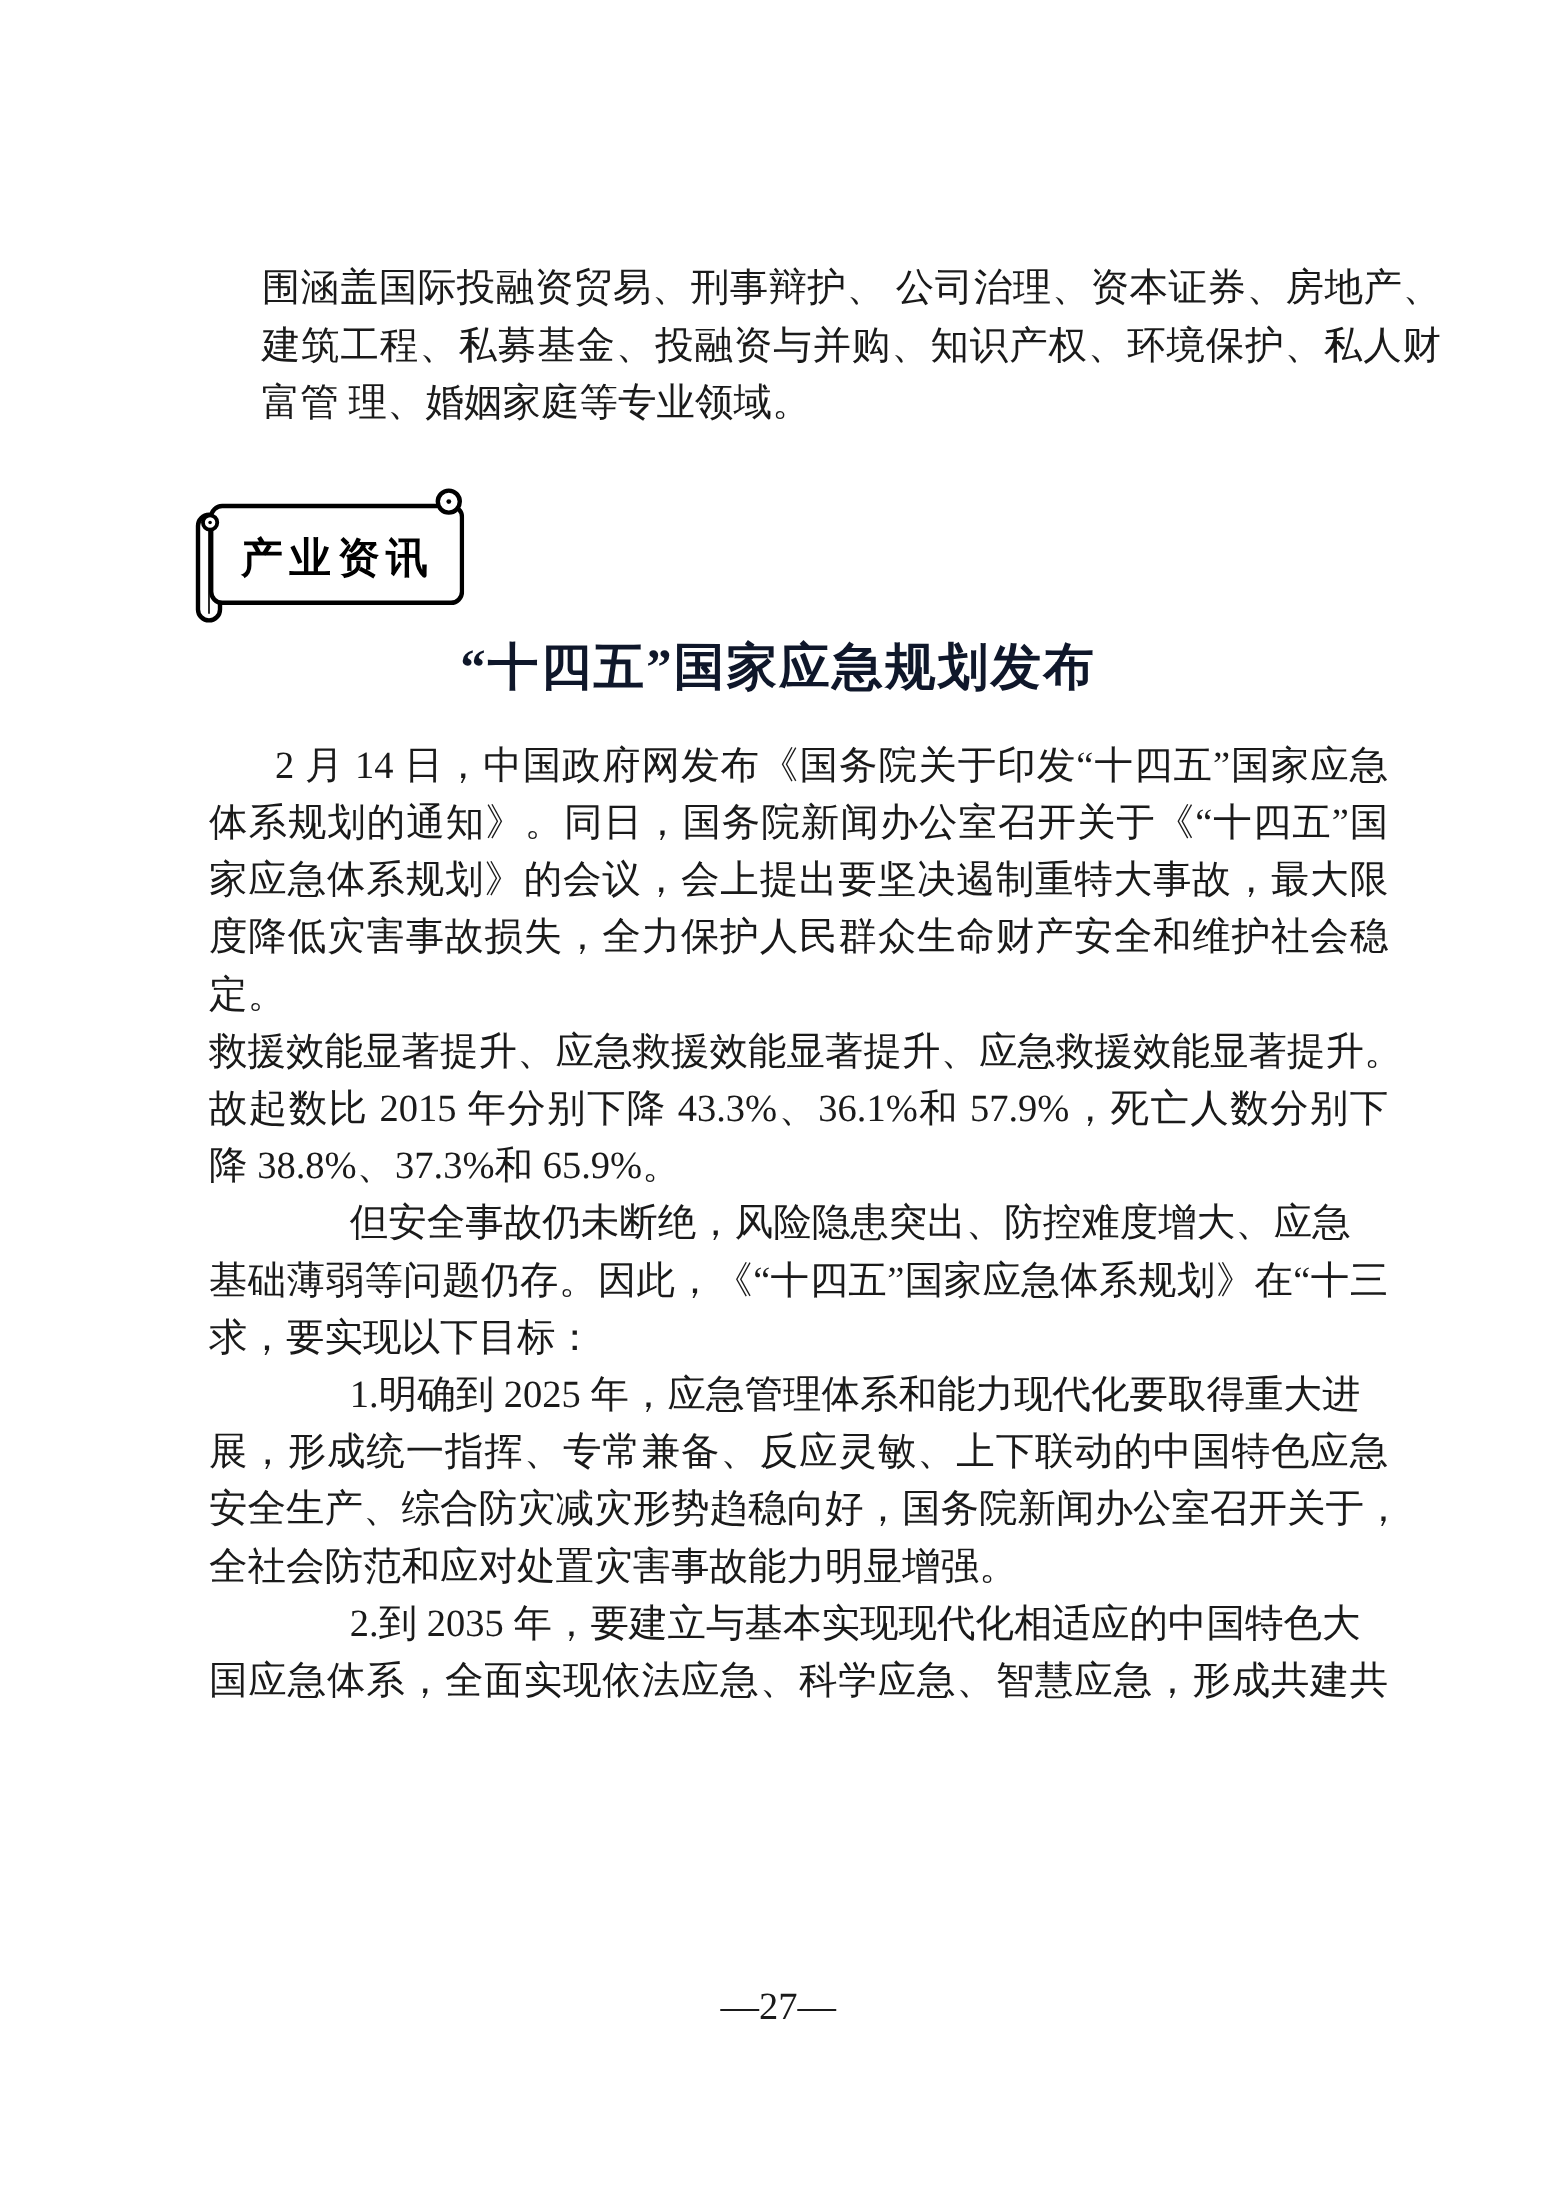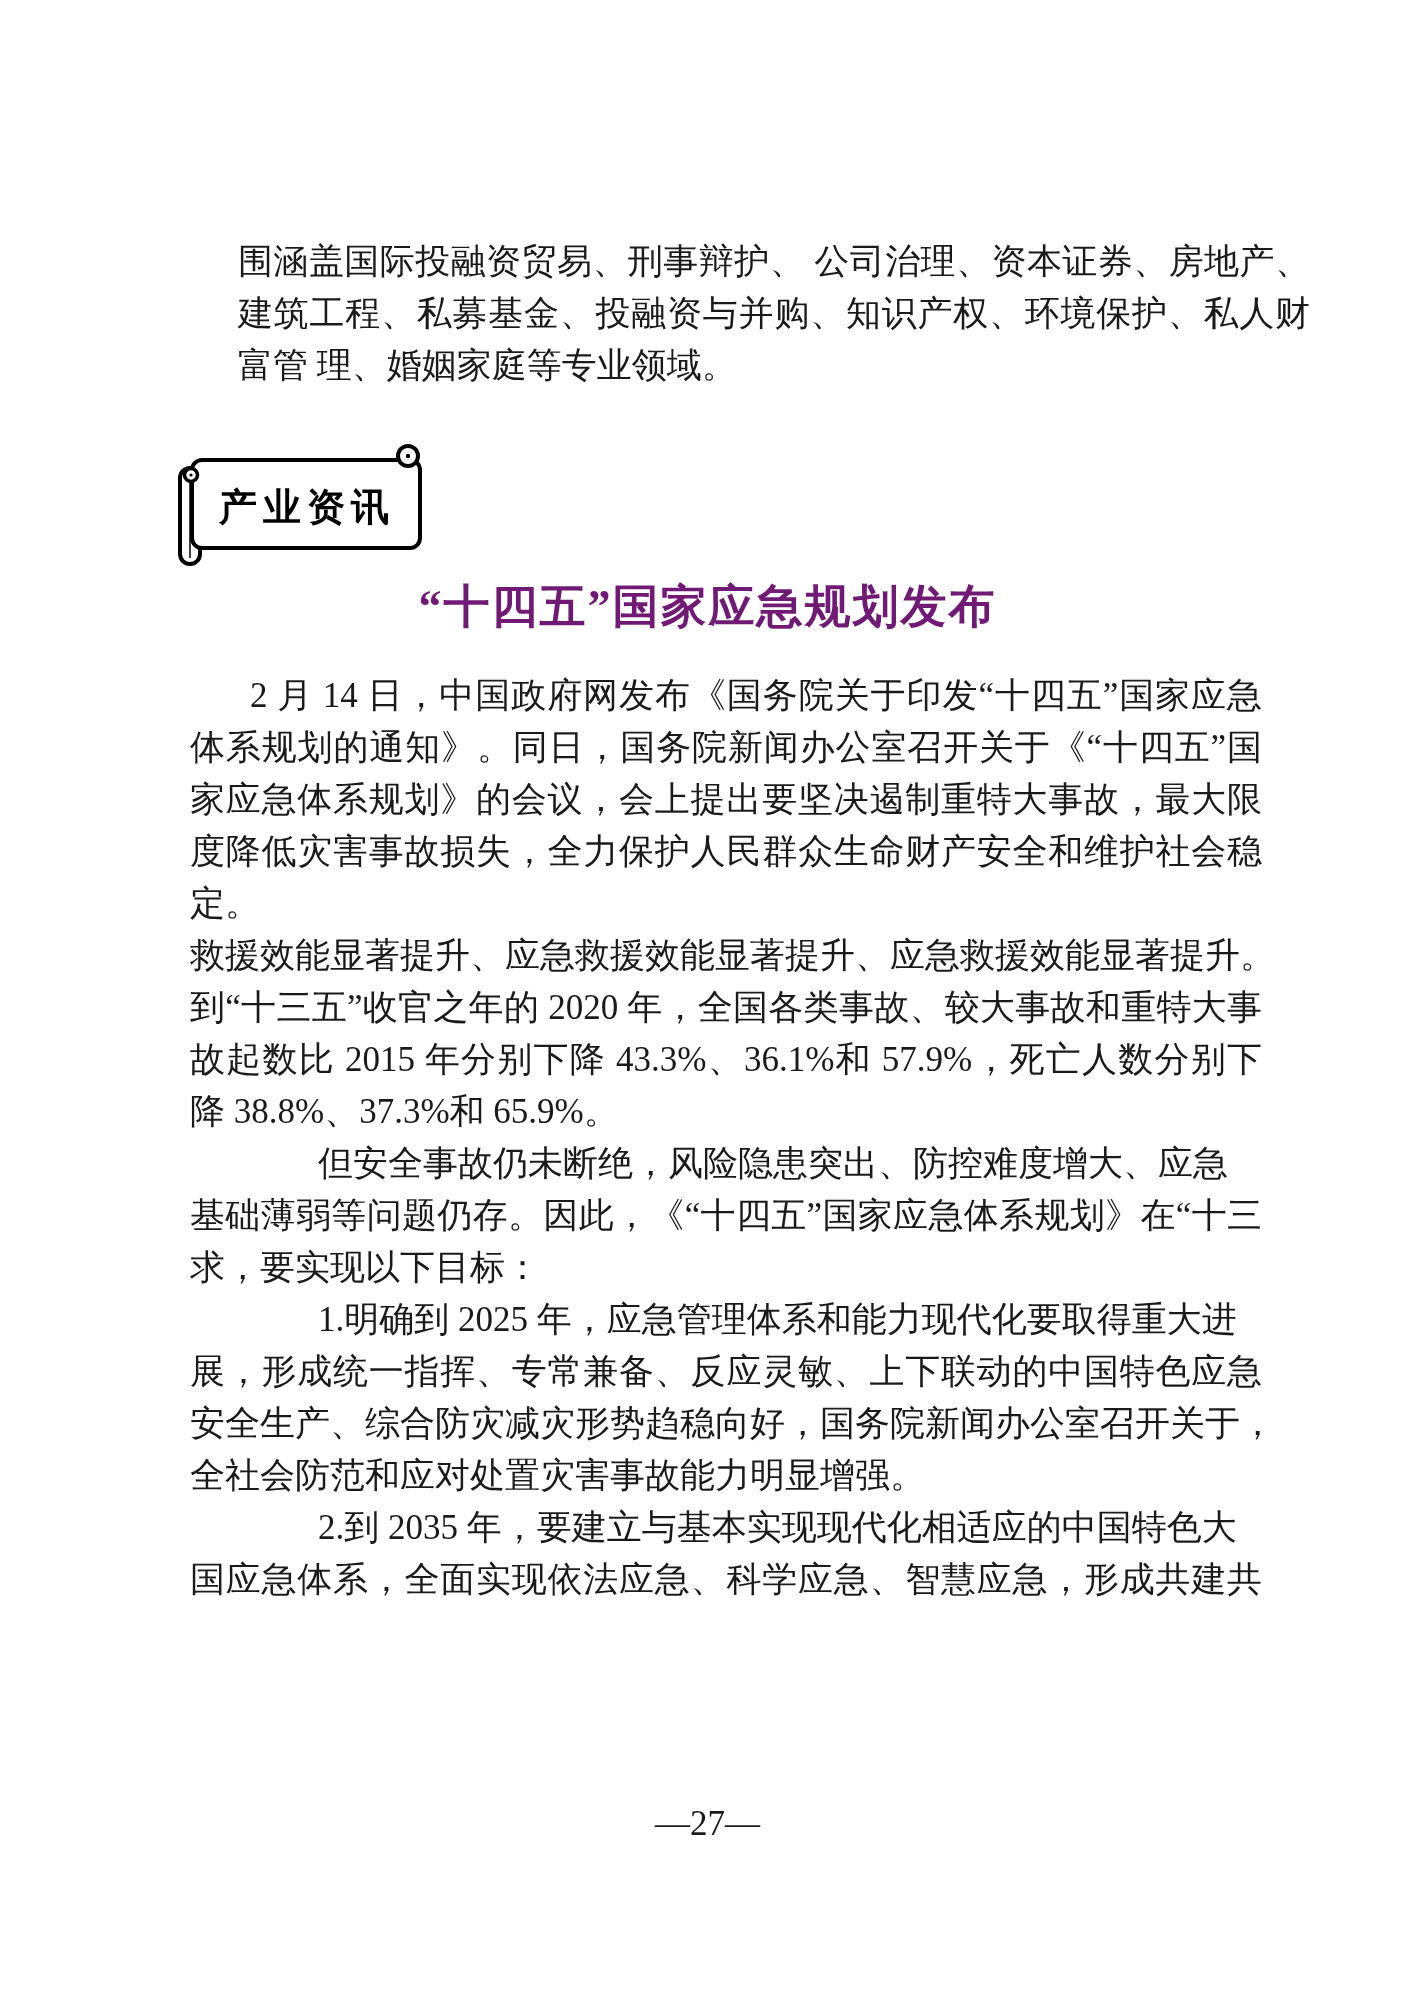--- a/index.html
+++ b/index.html
@@ -22,21 +22,21 @@
   .body-para{top:670px;}
   .banner{left:172px;top:438px;width:250px;height:130px;}
   .banner svg{position:absolute;left:0;top:0;}
   .banner-label{
     position:absolute;left:22px;top:44px;width:226px;
     text-align:center;font-size:38px;font-weight:bold;
     letter-spacing:6px;color:#000;
   }
   .article-title{
     left:0;top:576px;width:1415px;text-align:center;
-    font-size:46px;font-weight:bold;letter-spacing:2px;color:#701a75;
+    font-size:46px;font-weight:bold;letter-spacing:2px;color:#0f172a;
   }
   .page-footer{
     left:0;top:1804px;width:1415px;text-align:center;font-size:35px;
   }
 </style>
 </head>
 <body>
 
 <div class="abs textblock top-para">
   <div class="line">围涵盖国际投融资贸易、刑事辩护、 公司治理、资本证券、房地产、</div>
@@ -61,21 +61,20 @@
 
 <div class="abs textblock body-para">
 
   <div class="line ind-s">2 月 14 日，中国政府网发布《国务院关于印发“十四五”国家应急</div>
   <div class="line">体系规划的通知》。同日，国务院新闻办公室召开关于《“十四五”国</div>
   <div class="line">家应急体系规划》的会议，会上提出要坚决遏制重特大事故，最大限</div>
   <div class="line">度降低灾害事故损失，全力保护人民群众生命财产安全和维护社会稳</div>
   <div class="line end">定。</div>
 
   <div class="line">救援效能显著提升、应急救援效能显著提升、应急救援效能显著提升。</div>
-  <div class="line">到“十三五”收官之年的 2020 年，全国各类事故、较大事故和重特大事</div>
   <div class="line">故起数比 2015 年分别下降 43.3%、36.1%和 57.9%，死亡人数分别下</div>
   <div class="line end">降 38.8%、37.3%和 65.9%。</div>
 
   <div class="line ind-l end">但安全事故仍未断绝，风险隐患突出、防控难度增大、应急</div>
   <div class="line">基础薄弱等问题仍存。因此，《“十四五”国家应急体系规划》在“十三</div>
   <div class="line end">求，要实现以下目标：</div>
 
   <div class="line ind-l end">1.明确到 2025 年，应急管理体系和能力现代化要取得重大进</div>
   <div class="line">展，形成统一指挥、专常兼备、反应灵敏、上下联动的中国特色应急</div>
   <div class="line">安全生产、综合防灾减灾形势趋稳向好，国务院新闻办公室召开关于，</div>

